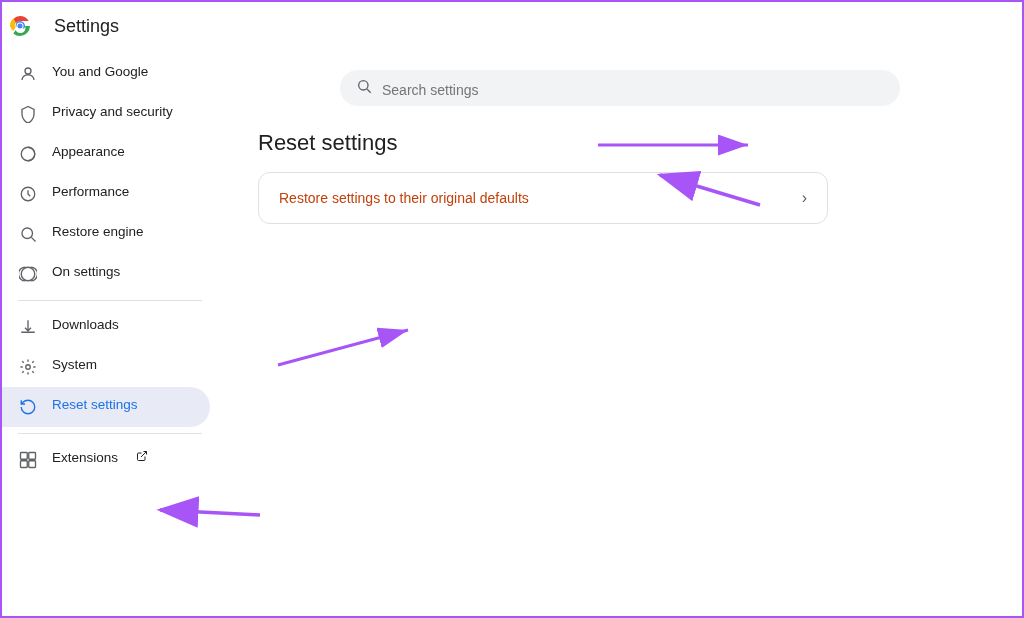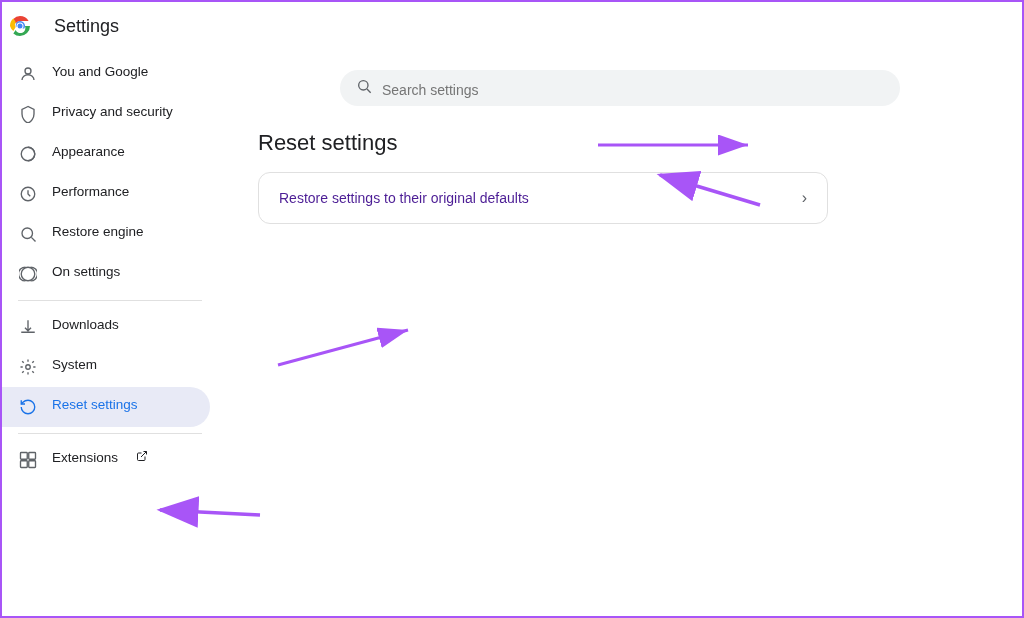--- a/index.html
+++ b/index.html
@@ -154,21 +154,21 @@
       display: flex;
       align-items: center;
       justify-content: space-between;
       padding: 16px 20px;
       cursor: pointer;
       border-radius: 12px;
     }
 
     .settings-card-item-text {
       font-size: 14px;
-      color: #4c1d95;
+      color: #c2410c;
     }
 
     .settings-card-item-arrow {
       color: #5f6368;
       font-size: 16px;
     }
 
     .ext-link-icon {
       font-size: 12px;
       margin-left: 4px;

